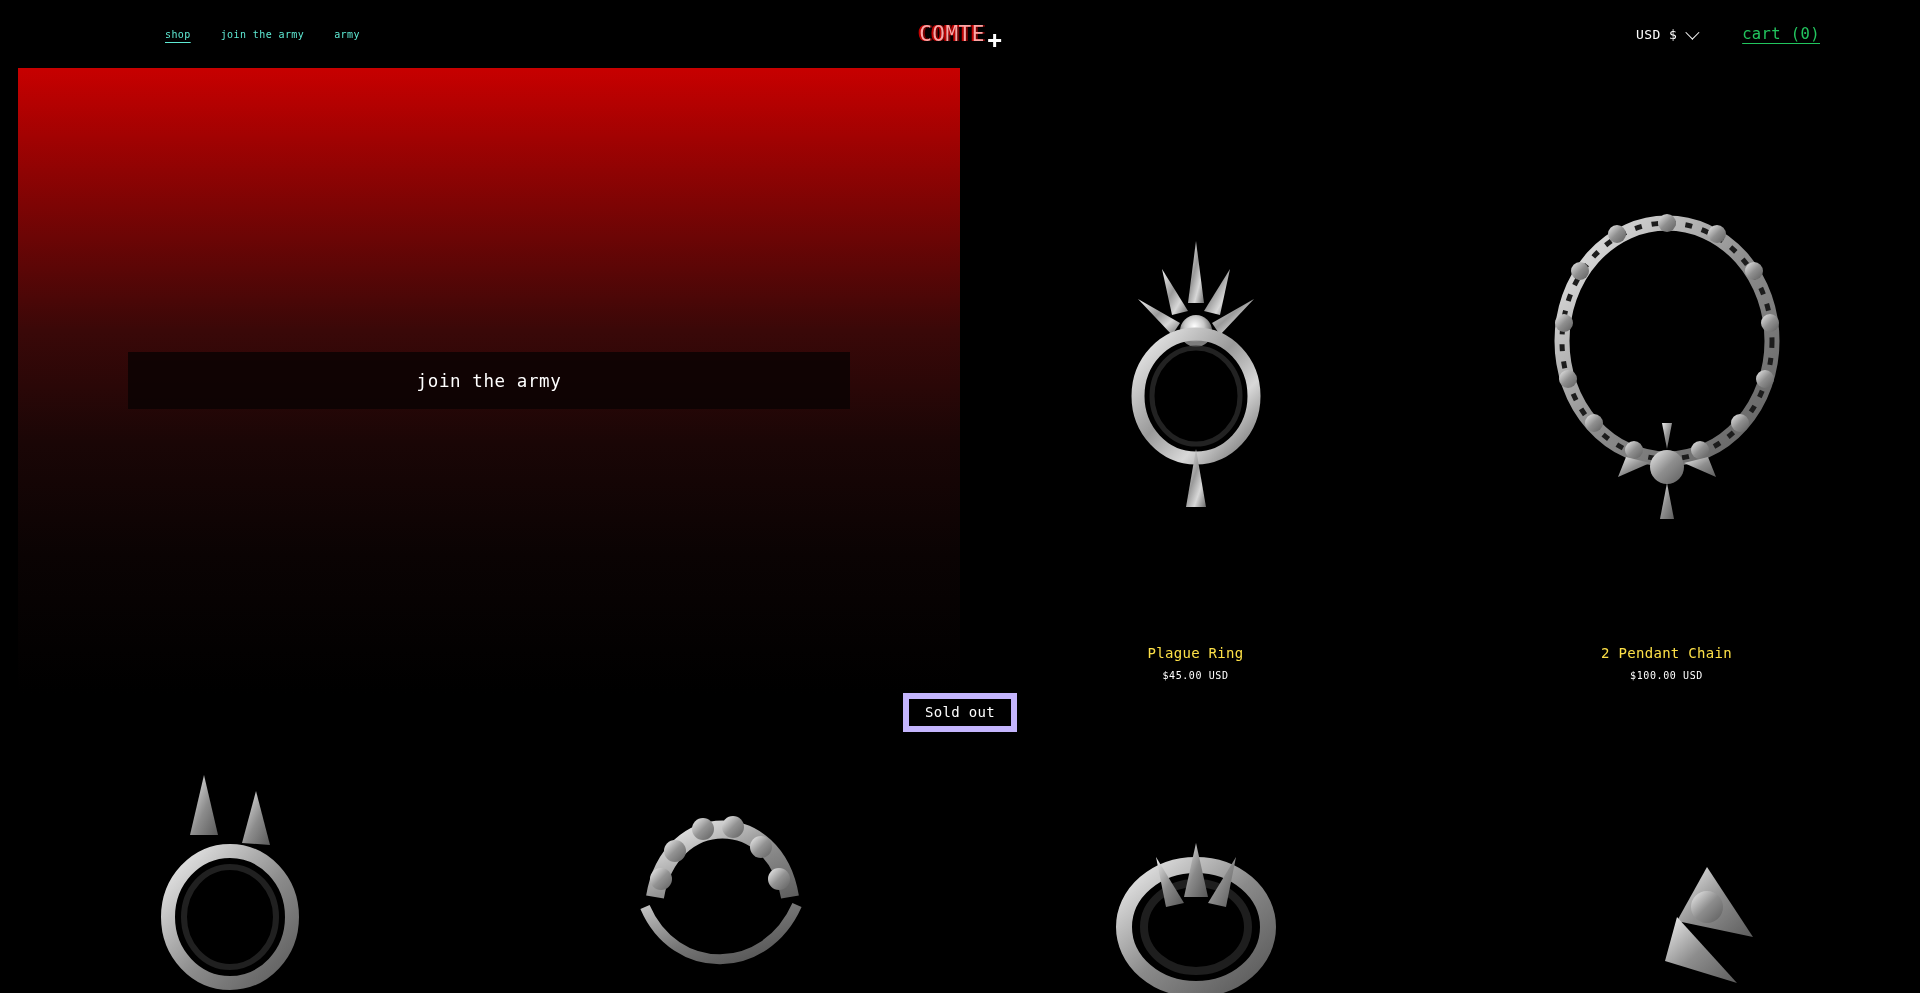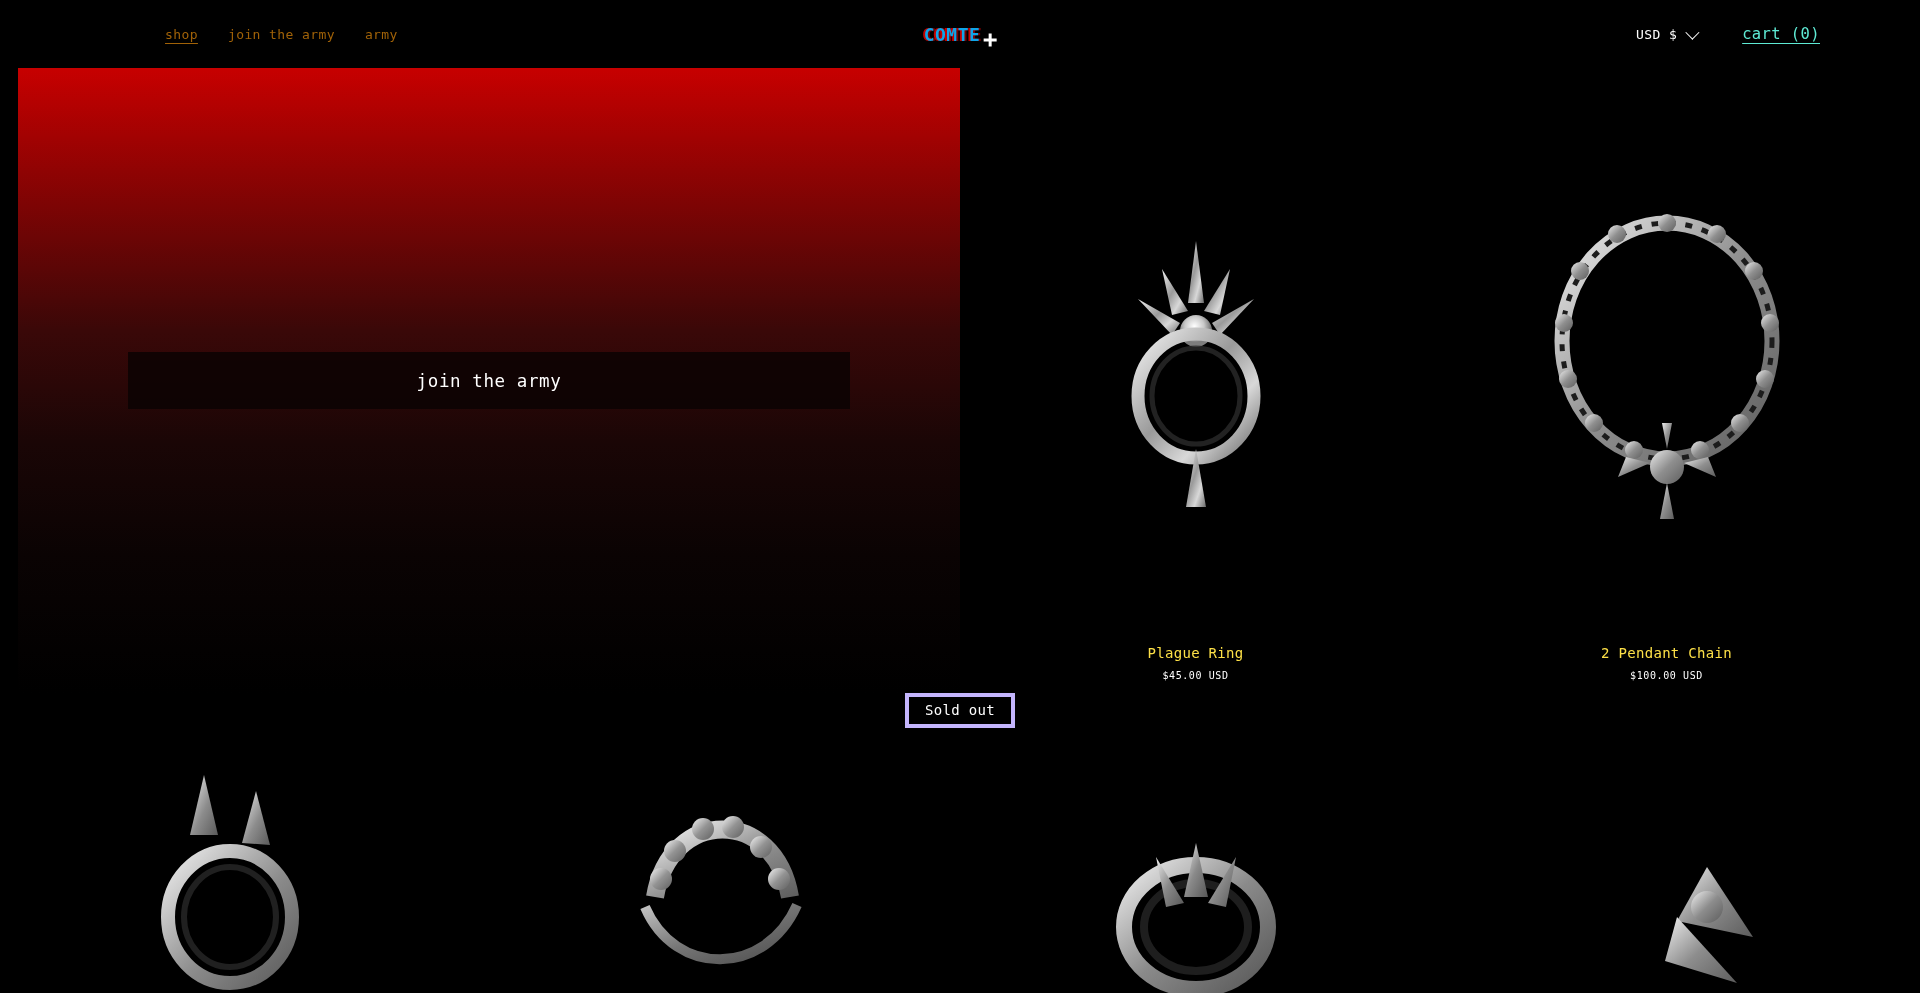--- a/index.html
+++ b/index.html
@@ -20,43 +20,43 @@
     align-items: center;
     padding: 0 100px 0 165px;
     background: #000;
   }
   .nav {
     display: flex;
     align-items: center;
     gap: 30px;
   }
   .nav a {
-    color: #a16207;
-    font-size: 13px;
+    color: #5eead4;
+    font-size: 10px;
     letter-spacing: 0.4px;
     text-decoration: none;
     white-space: nowrap;
   }
   .nav a.active { text-decoration: underline; text-underline-offset: 4px; }
 
   .brand {
     position: absolute;
     left: 50%;
     top: 50%;
     transform: translate(-50%, -50%);
     display: flex;
     align-items: baseline;
     gap: 2px;
   }
   .brand-word {
     position: relative;
-    font-size: 18px;
-    font-weight: 700;
+    font-size: 21px;
+    font-weight: 400;
     letter-spacing: 0.5px;
-    color: #0ea5e9;
+    color: #fca5a5;
     text-shadow: -2px 0 #c40000, 2px 0 #7a0000;
   }
   .brand-cross {
     position: relative;
     width: 13px;
     height: 13px;
     margin-left: 1px;
     transform: translateY(6px);
   }
   .brand-cross:before, .brand-cross:after {
@@ -84,21 +84,21 @@
   }
   .chev {
     width: 10px; height: 10px;
     border-right: 1.4px solid #fff;
     border-bottom: 1.4px solid #fff;
     transform: rotate(45deg) translateY(-2px);
   }
   .cart {
     font-size: 15.5px;
     letter-spacing: 0.4px;
-    color: #5eead4;
+    color: #22c55e;
     text-decoration: underline;
     text-underline-offset: 4px;
     cursor: pointer;
   }
 
   
   .grid {
     display: grid;
     grid-template-columns: repeat(2, 1fr);
     column-gap: 0;
@@ -175,21 +175,21 @@
   
   .soldout-wrap {
     position: absolute;
     left: 0; right: 0;
     top: 625px;
     display: flex;
     justify-content: center;
     pointer-events: none;
   }
   .soldout {
-    border: 4px solid #c4b5fd;
+    border: 6px solid #c4b5fd;
     background: #000;
     color: #ffffff;
     font-size: 14px;
     letter-spacing: 0.3px;
     padding: 5px 16px 6px;
   }
 
   
   .row2 {
     display: grid;

